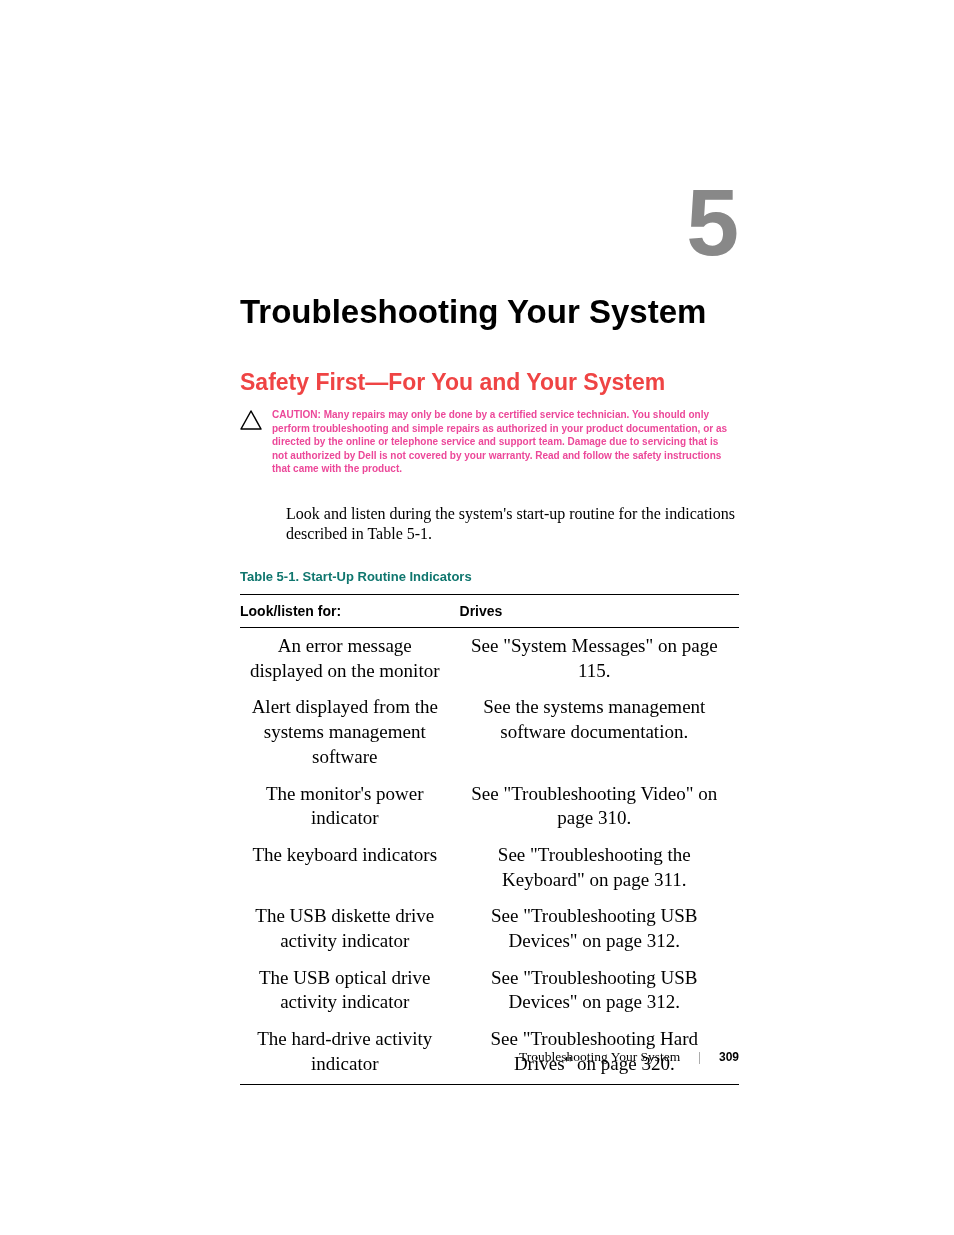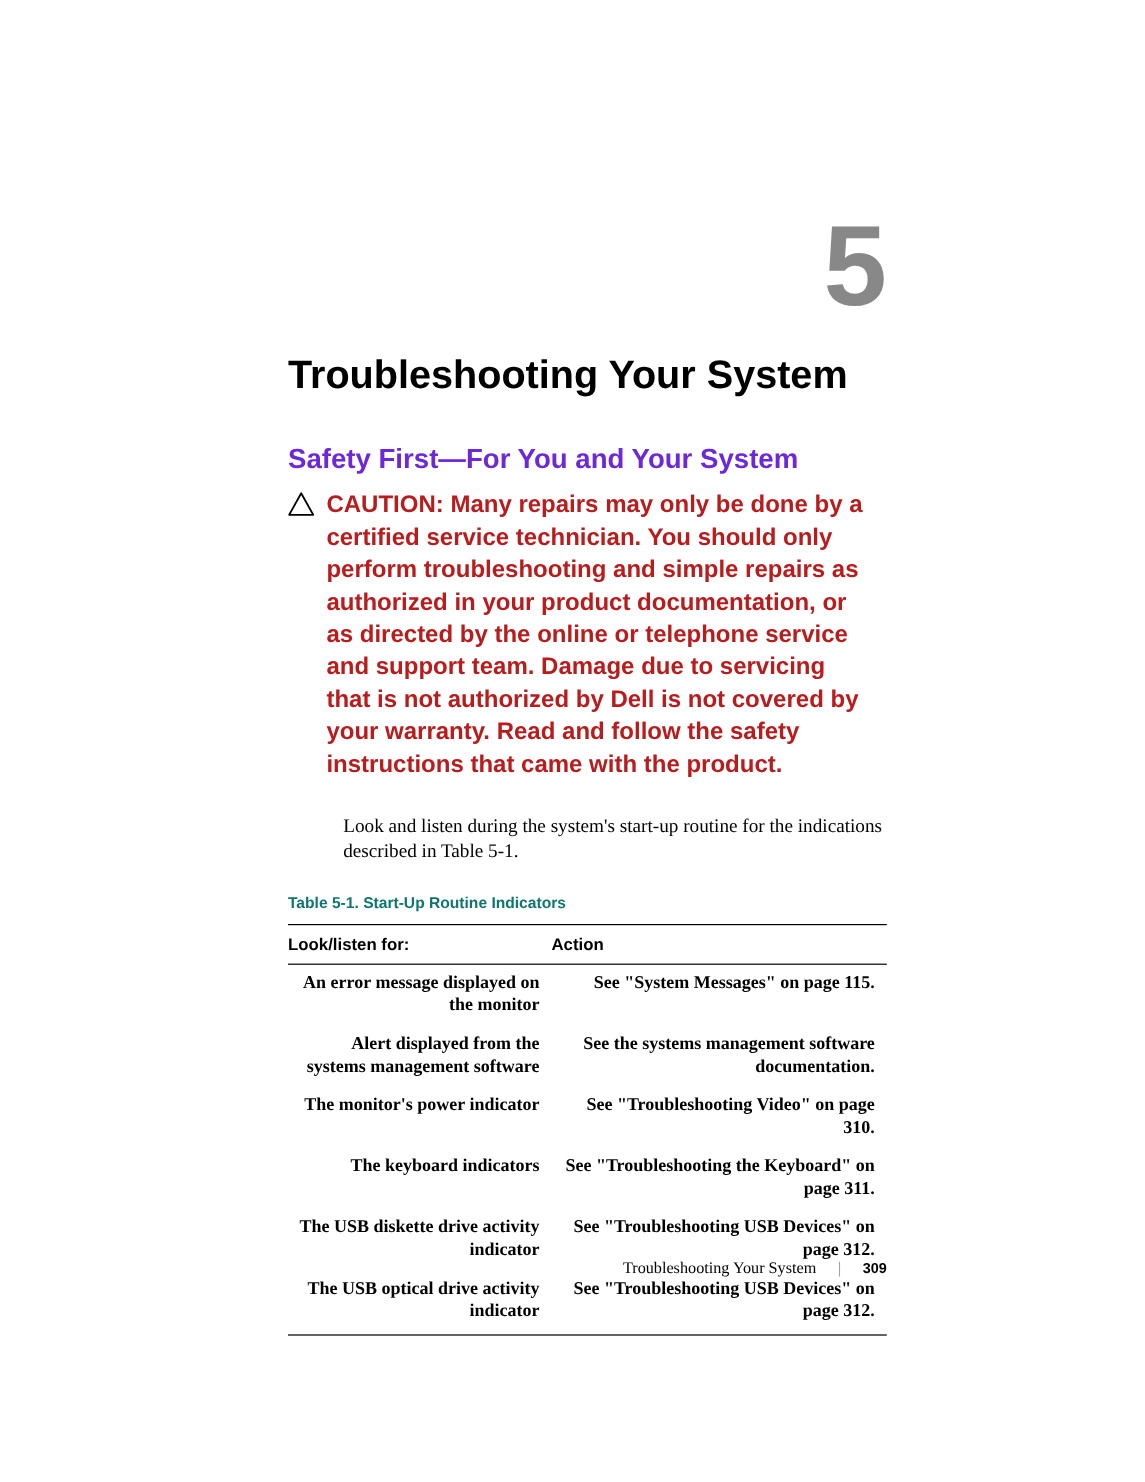--- a/index.html
+++ b/index.html
@@ -34,39 +34,39 @@
       font-size: 33px;
       font-weight: bold;
       color: #000;
       margin-top: 118px;
       margin-bottom: 38px;
     }
     .section-title {
       font-family: Arial, Helvetica, sans-serif;
       font-size: 23px;
       font-weight: bold;
-      color: #6d28d9;
+      color: #ef4444;
       margin-bottom: 12px;
     }
     .caution-block {
       display: flex;
       align-items: flex-start;
       margin-bottom: 28px;
       padding-right: 10px;
     }
     .caution-icon {
       flex-shrink: 0;
       margin-right: 10px;
       margin-top: 2px;
     }
     .caution-text {
       font-family: Arial, Helvetica, sans-serif;
-      font-size: 20px;
+      font-size: 10px;
       line-height: 1.35;
-      color: #b91c1c;
+      color: #ec4899;
       font-weight: bold;
     }
     .caution-label {
       font-weight: bold;
     }
     .body-text {
       font-family: Georgia, 'Times New Roman', serif;
       font-size: 16px;
       line-height: 1.3;
       color: #000;
@@ -88,23 +88,23 @@
       font-family: Arial, Helvetica, sans-serif;
       font-size: 14px;
       font-weight: bold;
       text-align: left;
       padding: 8px 4px 8px 0;
       border-top: 1.5px solid #000;
       border-bottom: 1.5px solid #000;
     }
     tbody td {
       font-family: Georgia, 'Times New Roman', serif;
-      font-size: 15px;
-      font-weight: bold;
-      text-align: right;
+      font-size: 19px;
+      font-weight: normal;
+      text-align: center;
       padding: 6px 10px 6px 0;
       vertical-align: top;
       line-height: 1.3;
     }
     tbody tr:last-child td {
       border-bottom: 1.5px solid #000;
       padding-bottom: 8px;
     }
     .col-look {
       width: 44%;
@@ -156,21 +156,21 @@
 
 
   <p class="body-text">Look and listen during the system's start-up routine for the indications described in Table 5-1.</p>
 
   <div class="table-caption">Table 5-1.    Start-Up Routine Indicators</div>
 
   <table>
     <thead>
       <tr>
         <th class="col-look">Look/listen for:</th>
-        <th class="col-action">Action</th>
+        <th class="col-action">Drives</th>
       </tr>
     </thead>
     <tbody>
       <tr>
         <td>An error message displayed on the monitor</td>
         <td>See "System Messages" on page 115.</td>
       </tr>
       <tr>
         <td>Alert displayed from the systems management software</td>
         <td>See the systems management software documentation.</td>
@@ -183,20 +183,24 @@
         <td>The keyboard indicators</td>
         <td>See "Troubleshooting the Keyboard" on page 311.</td>
       </tr>
       <tr>
         <td>The USB diskette drive activity indicator</td>
         <td>See "Troubleshooting USB Devices" on page 312.</td>
       </tr>
       <tr>
         <td>The USB optical drive activity indicator</td>
         <td>See "Troubleshooting USB Devices" on page 312.</td>
+      </tr>
+      <tr>
+        <td>The hard-drive activity indicator</td>
+        <td>See "Troubleshooting Hard Drives" on page 320.</td>
       </tr>
     </tbody>
   </table>
 
   <div class="footer">
     <span>Troubleshooting Your System</span>
     <span class="footer-divider">|</span>
     <span class="page-num">309</span>
   </div>
 </div>

